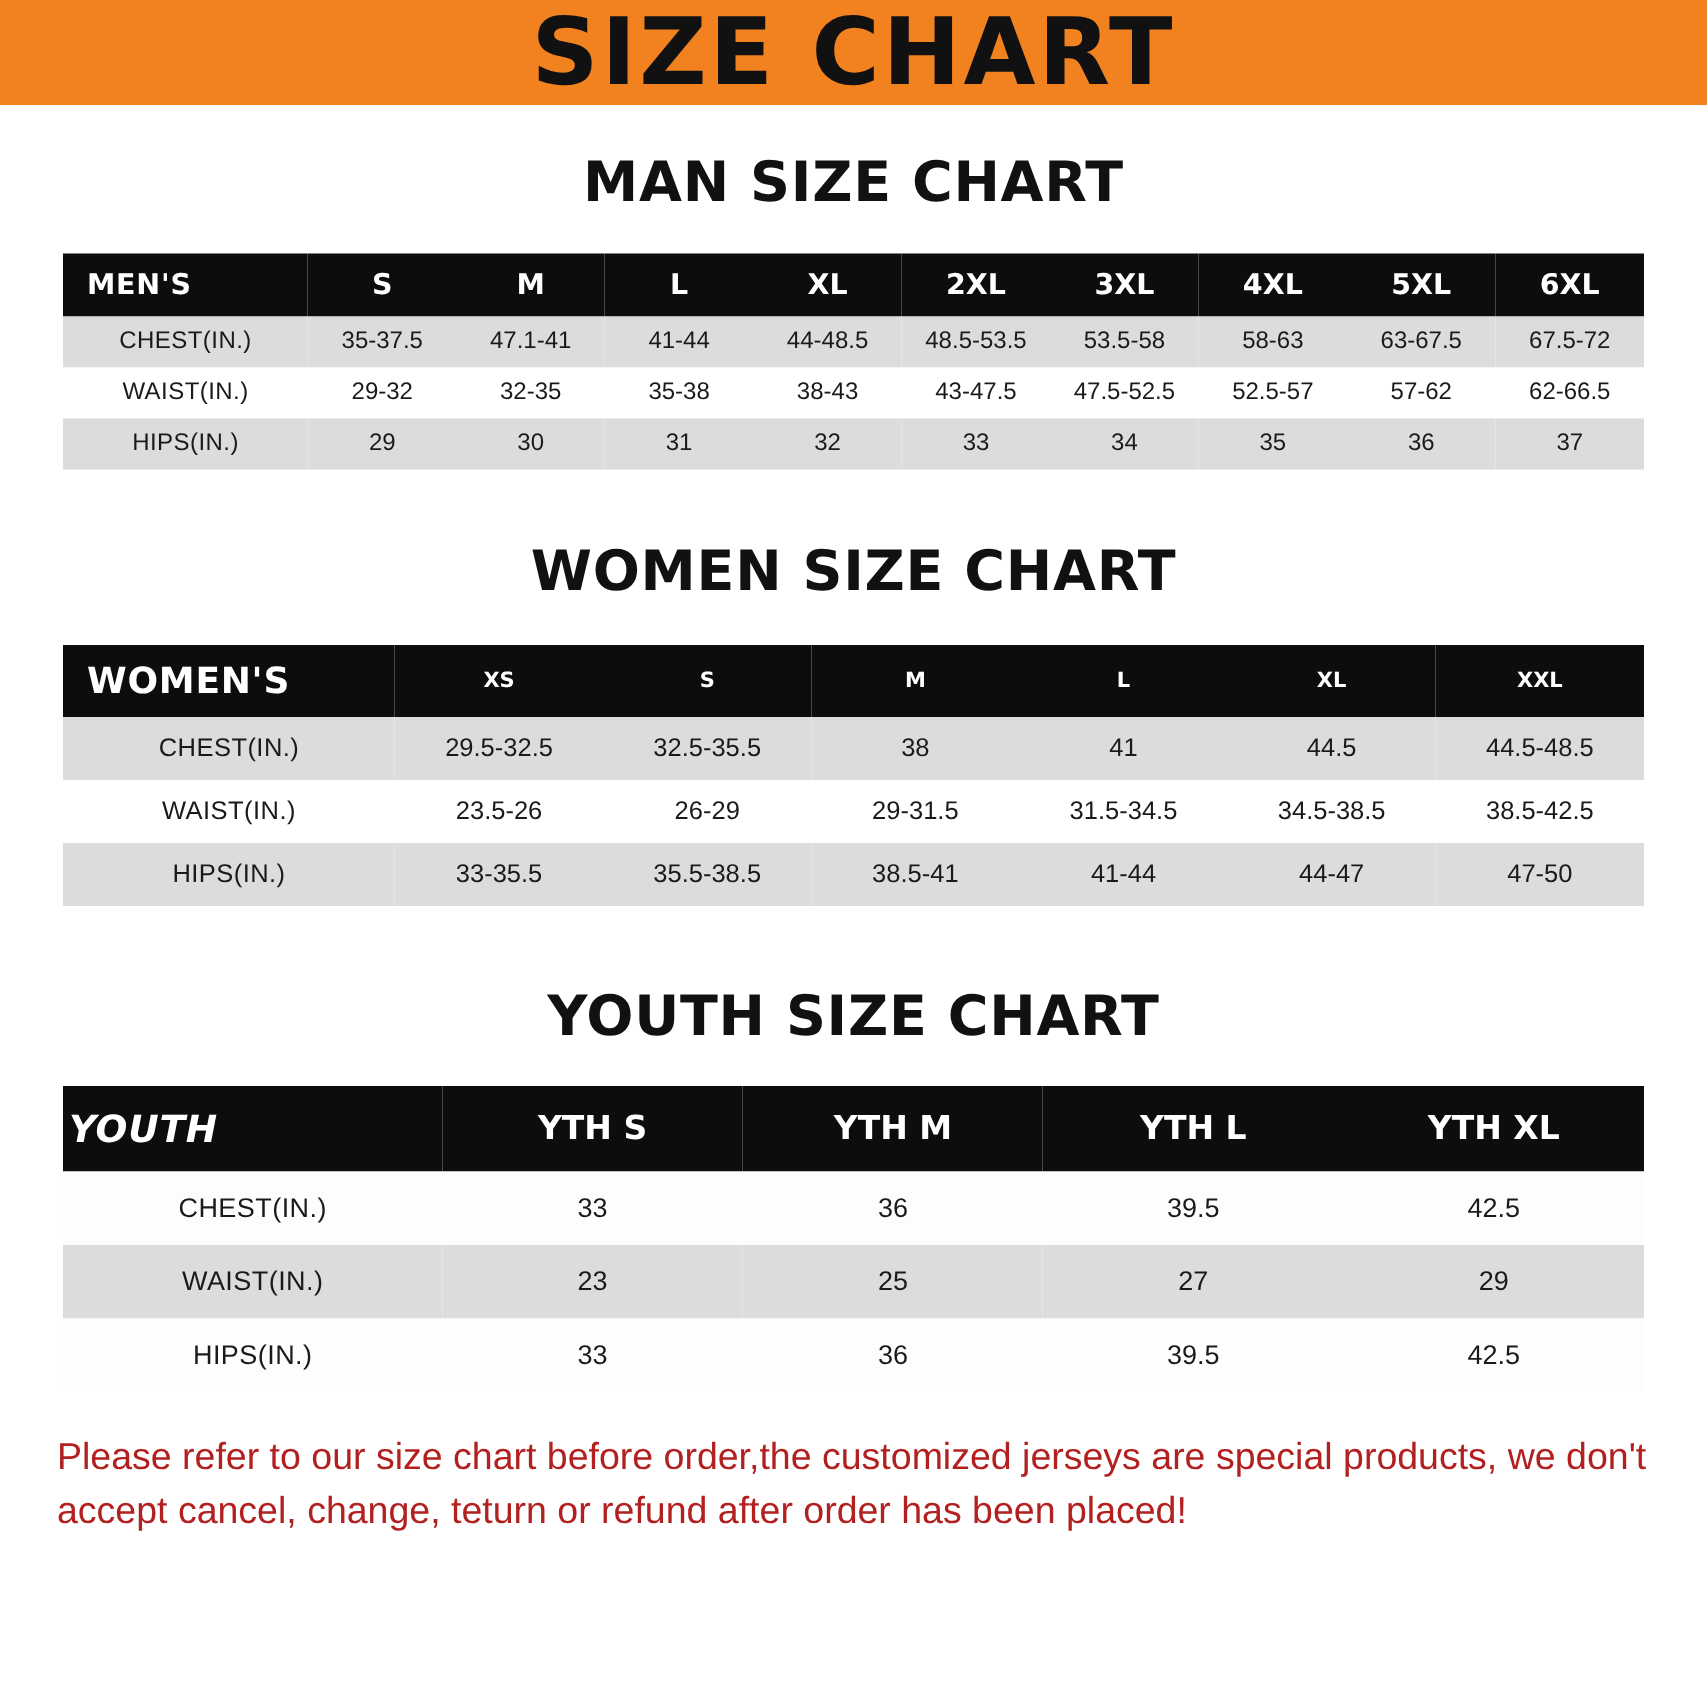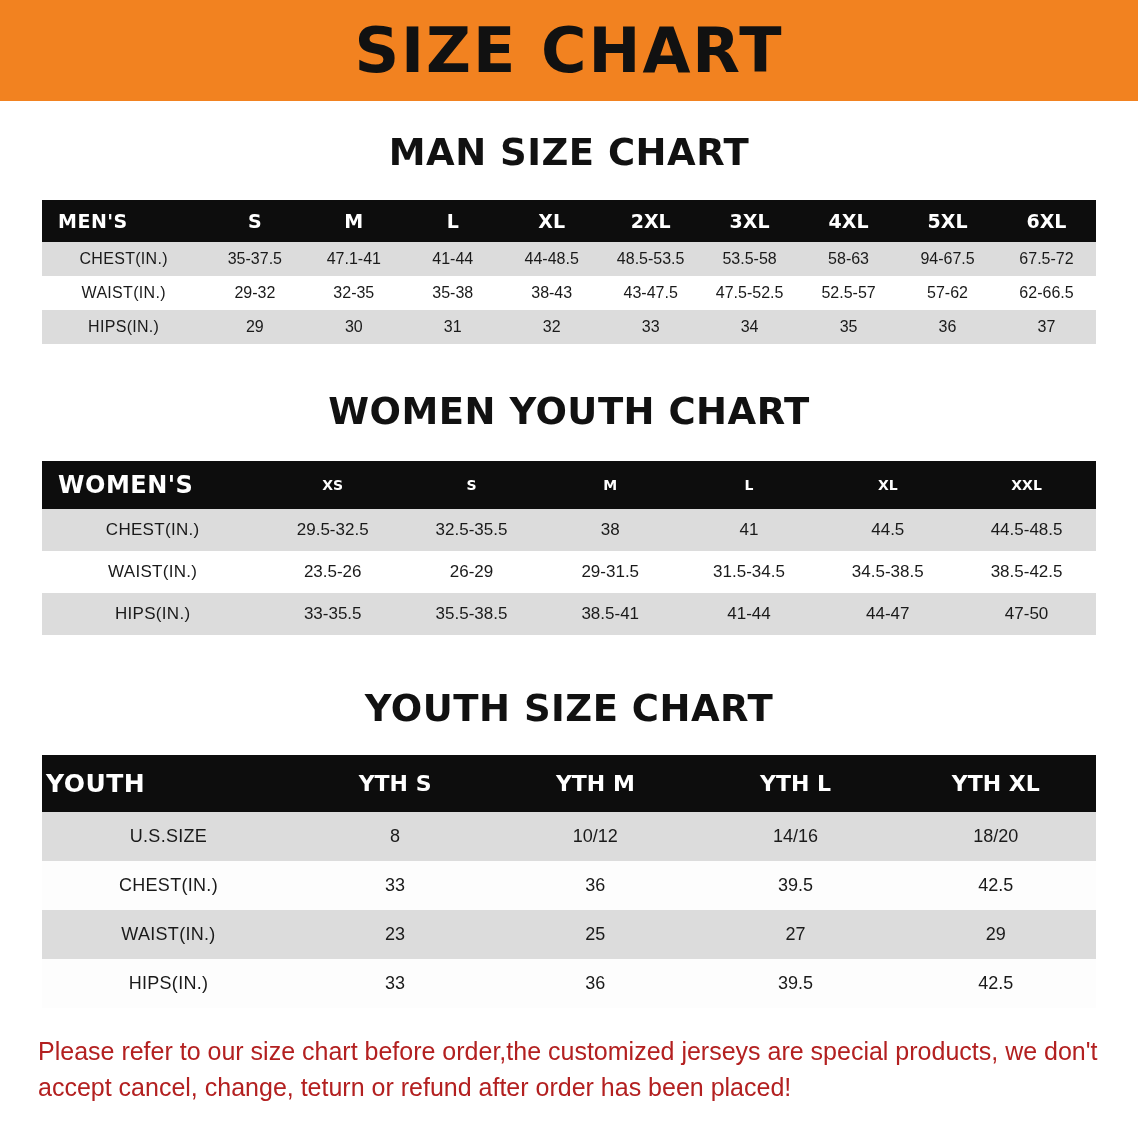--- a/index.html
+++ b/index.html
@@ -9,21 +9,21 @@
   }
   body {
     width: 1138px;
     height: 1132px;
     font-family: "Liberation Sans", sans-serif;
     color: #111;
     overflow: hidden;
   }
   .banner {
     background: #f28220;
-    height: 101px;
+    height: 70px;
     display: flex;
     align-items: center;
     justify-content: center;
   }
   .banner h1 {
     margin: 0;
     font-family: "DejaVu Sans", sans-serif;
     font-weight: 900;
     font-size: 62px;
     letter-spacing: 2px;
@@ -87,21 +87,21 @@
 
   
   #women-table col.c0 { width: 21%; }
   #women-table thead th { font-size: 14px; }
   #women-table tbody td { font-size: 17px; padding: 11px 2px; }
   #women-table thead th.rowhead { font-size: 24px; }
 
   
   #youth-table col.c0 { width: 24%; }
   #youth-table thead th { font-size: 22px; padding: 14px 4px; }
-  #youth-table thead th.rowhead { font-size: 25px; }
+  #youth-table thead th.rowhead { font-size: 25px; font-style: italic; }
   #youth-table tbody td { font-size: 18px; padding: 14px 2px; }
   #youth-table tbody tr.plain td { background: #fdfdfd; }
 
   .footnote {
     margin: 22px 38px 0;
     color: #b32020;
     font-family: "Liberation Sans", sans-serif;
     font-size: 25px;
     line-height: 1.42;
     text-align: left;
@@ -146,21 +146,21 @@
     <tbody>
       <tr class="shade">
         <td class="rowhead">CHEST(IN.)</td>
         <td>35-37.5</td>
         <td>47.1-41</td>
         <td>41-44</td>
         <td>44-48.5</td>
         <td>48.5-53.5</td>
         <td>53.5-58</td>
         <td>58-63</td>
-        <td>94-67.5</td>
+        <td>63-67.5</td>
         <td>67.5-72</td>
       </tr>
       <tr class="plain">
         <td class="rowhead">WAIST(IN.)</td>
         <td>29-32</td>
         <td>32-35</td>
         <td>35-38</td>
         <td>38-43</td>
         <td>43-47.5</td>
         <td>47.5-52.5</td>
@@ -177,21 +177,21 @@
         <td>33</td>
         <td>34</td>
         <td>35</td>
         <td>36</td>
         <td>37</td>
       </tr>
     </tbody>
   </table>
 </div>
 
-<div class="section-title" id="women-title">WOMEN YOUTH CHART</div>
+<div class="section-title" id="women-title">WOMEN SIZE CHART</div>
 <div class="table-wrap">
   <table id="women-table">
     <colgroup>
       <col class="c0">
         <col>
         <col>
         <col>
         <col>
         <col>
         <col>
@@ -252,27 +252,20 @@
     <thead>
       <tr>
         <th class="rowhead">YOUTH</th>
         <th>YTH S</th>
         <th>YTH M</th>
         <th>YTH L</th>
         <th>YTH XL</th>
       </tr>
     </thead>
     <tbody>
-      <tr class="shade">
-        <td class="rowhead">U.S.SIZE</td>
-        <td>8</td>
-        <td>10/12</td>
-        <td>14/16</td>
-        <td>18/20</td>
-      </tr>
       <tr class="plain">
         <td class="rowhead">CHEST(IN.)</td>
         <td>33</td>
         <td>36</td>
         <td>39.5</td>
         <td>42.5</td>
       </tr>
       <tr class="shade">
         <td class="rowhead">WAIST(IN.)</td>
         <td>23</td>

